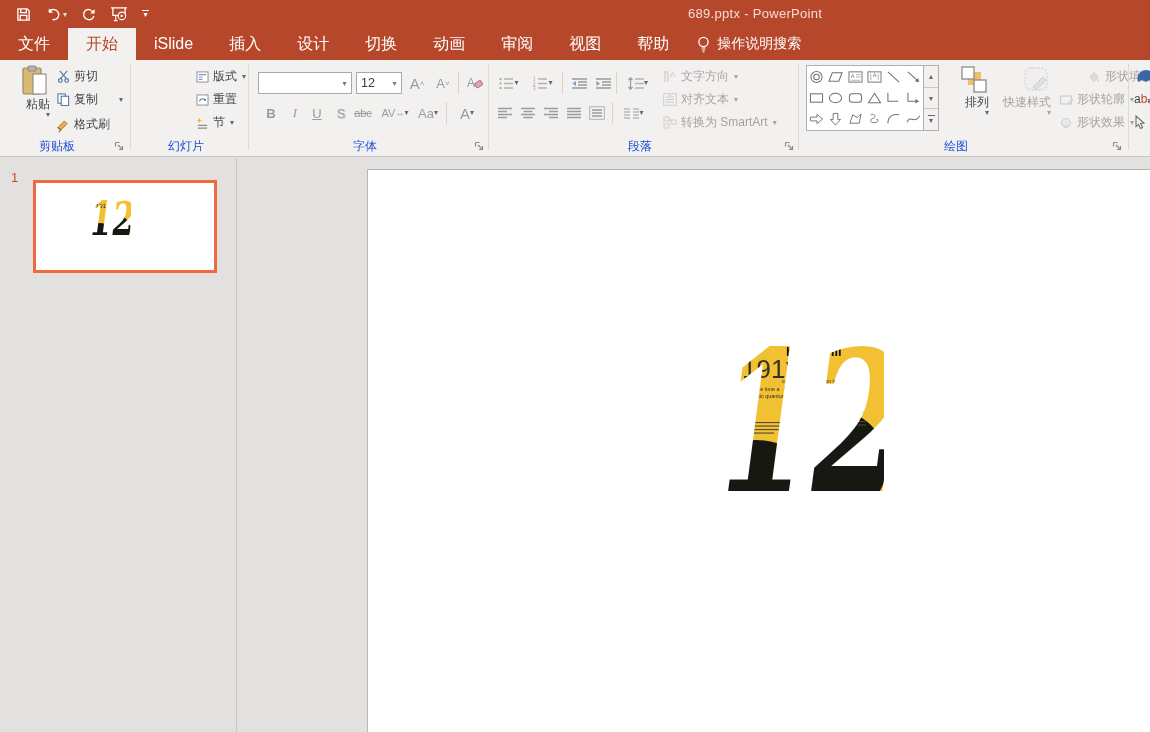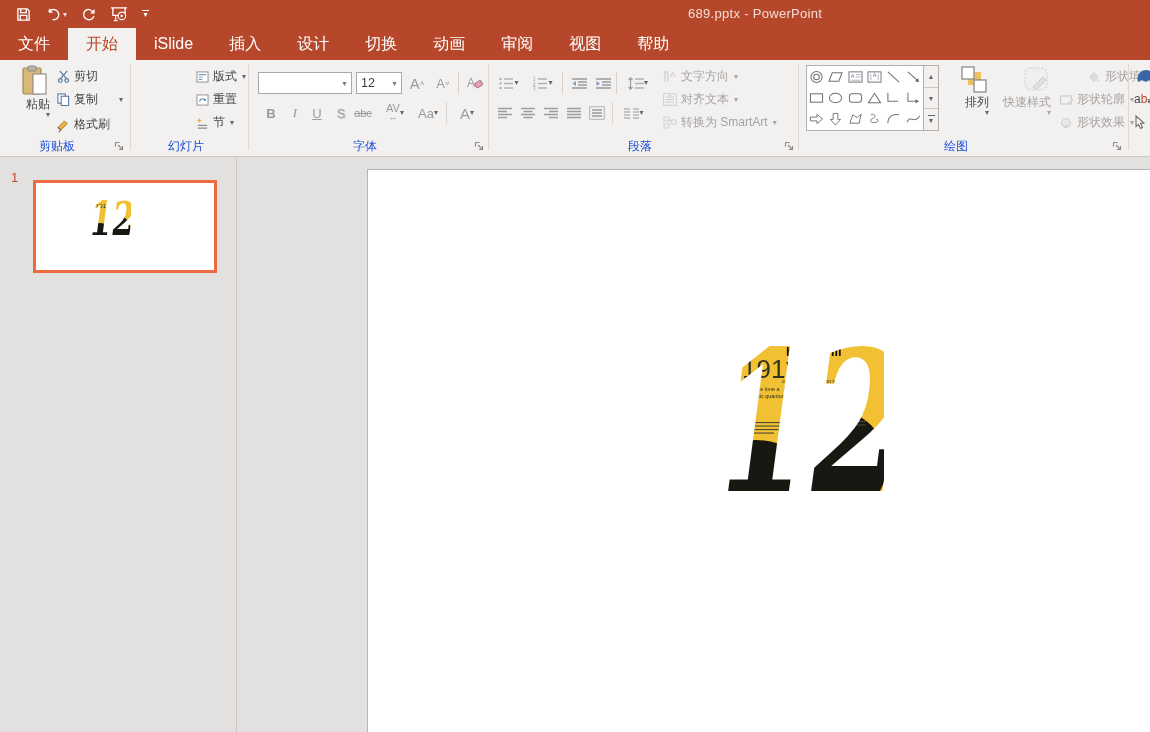--- a/index.html
+++ b/index.html
@@ -129,20 +129,27 @@
     <div class="tab">文件</div>
     <div class="tab selected">开始</div>
     <div class="tab">iSlide</div>
     <div class="tab">插入</div>
     <div class="tab">设计</div>
     <div class="tab">切换</div>
     <div class="tab">动画</div>
     <div class="tab">审阅</div>
     <div class="tab">视图</div>
     <div class="tab">帮助</div>
+    <div class="tellme">
+      <svg width="13" height="17" viewBox="0 0 13 17">
+          <circle cx="6.5" cy="6" r="4.6" fill="none" stroke="#fff" stroke-width="1.3"></circle>
+          <path d="M4.6 12 h3.8 M4.9 14 h3.2 M5.6 16 h1.8" stroke="#fff" stroke-width="1.2"></path>
+        </svg>
+      <span>操作说明搜索</span>
+    </div>
   </div>
 
   <div class="ribbon">
 
     <div class="bigbtn" style="left:5px;width:46px;">
       <svg width="30" height="32" viewBox="0 0 30 32">
         <rect x="3" y="3" width="18" height="26" rx="1.5" fill="#d9b977" stroke="#9a8a5c" stroke-width="1.2"></rect>
         <rect x="8" y="1" width="8" height="5" rx="1" fill="#b9b5ae" stroke="#8d8982"></rect>
         <rect x="13" y="9" width="13" height="20" fill="#fff" stroke="#8d8982" stroke-width="1.1"></rect>
       </svg>
@@ -223,21 +230,21 @@
           <text x="0" y="11" font-size="12" fill="#9b9b9b" font-family="Liberation Sans">A</text>
           <rect x="8" y="6" width="7" height="5" rx="1" fill="#e8a0b4" stroke="#b07a8c" transform="rotate(-35 11 8)"></rect>
         </svg>
     </div>
     <div class="iconbtn" style="left:260px;top:42px;font-weight:bold;">B</div>
     <div class="iconbtn" style="left:284px;top:42px;font-style:italic;font-family:'Liberation Serif',serif;">I</div>
     <div class="iconbtn" style="left:306px;top:42px;text-decoration:underline;">U</div>
     <div class="iconbtn" style="left:330px;top:42px;text-shadow:1px 1px 1px #ccc;">S</div>
     <div class="iconbtn" style="left:352px;top:42px;text-decoration:line-through;font-size:11px;">abc</div>
     <div class="iconbtn" style="left:380px;top:42px;width:30px;font-size:11px;">
-      <span style="display:flex;flex-direction:column;align-items:center;line-height:9px;">
+      <span style="display:flex;flex-direction:row;align-items:center;line-height:9px;">
           <span>AV</span>
           <span style="font-size:9px;">↔</span>
         </span>
       <span class="dd">▾</span>
     </div>
     <div class="iconbtn" style="left:414px;top:42px;width:28px;">
       <span>Aa</span>
         <span class="dd">▾</span>
     </div>
     <div class="vsep" style="left:446px;top:42px;height:22px;"></div>

